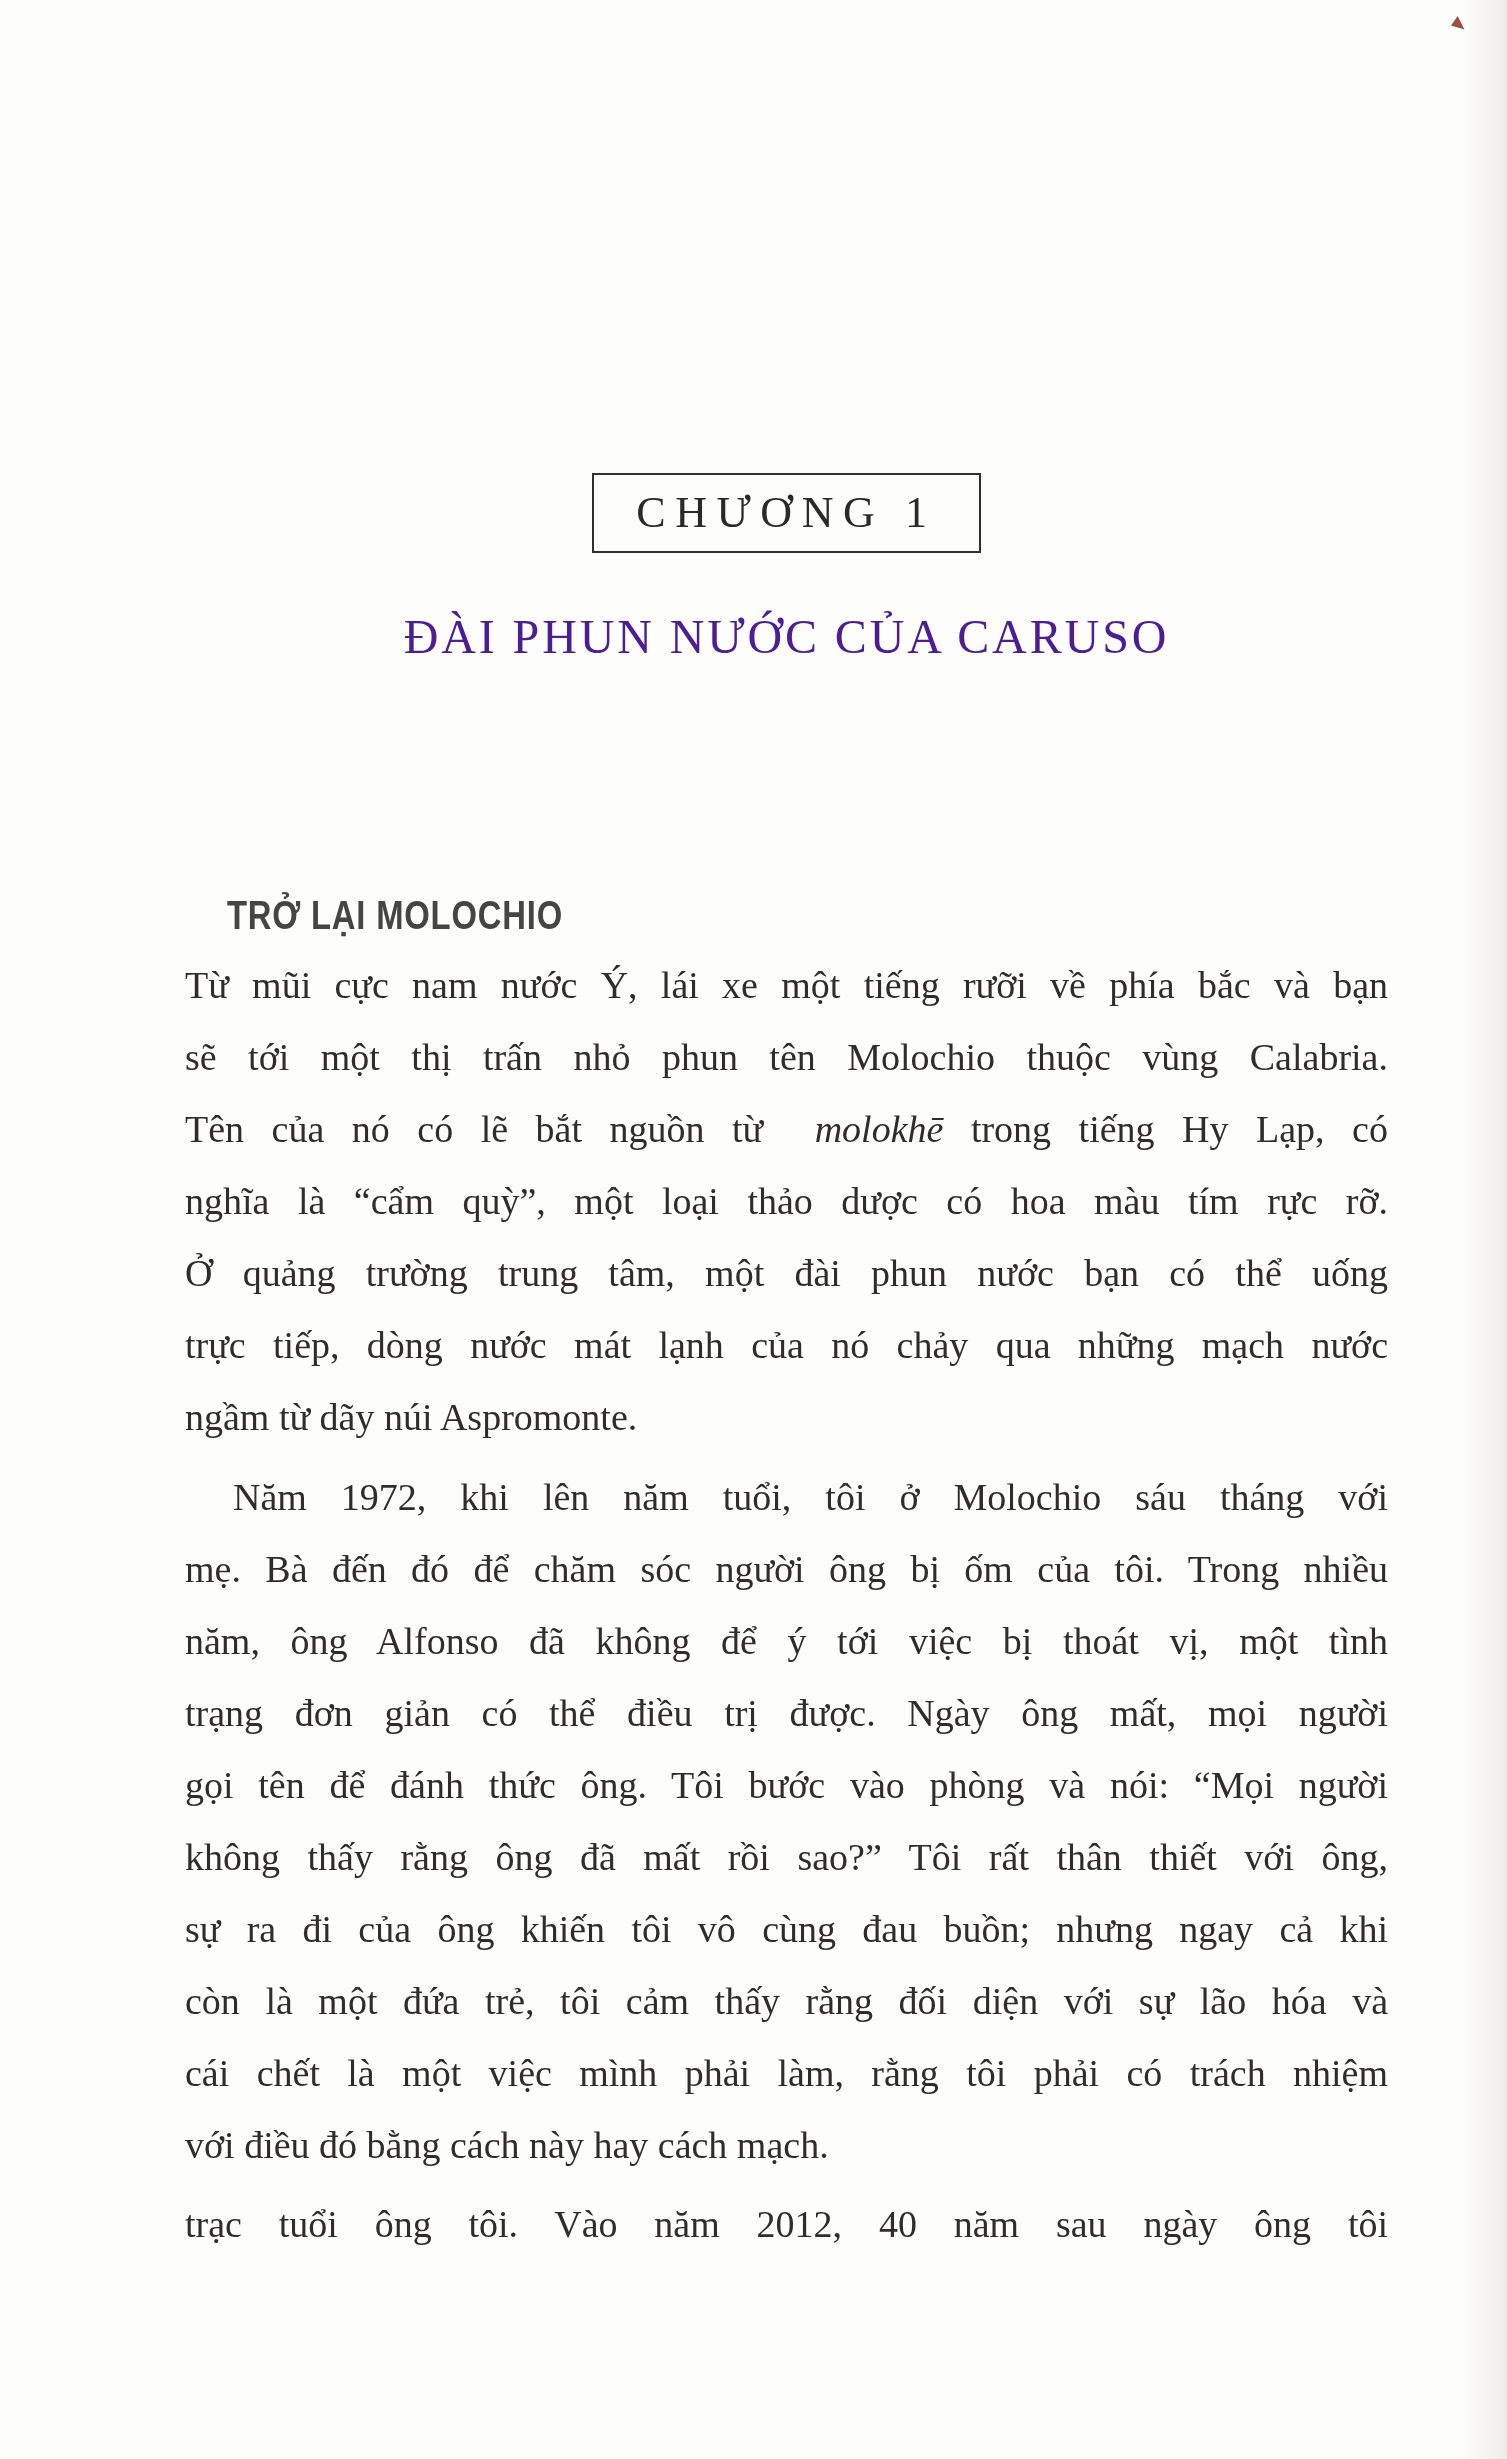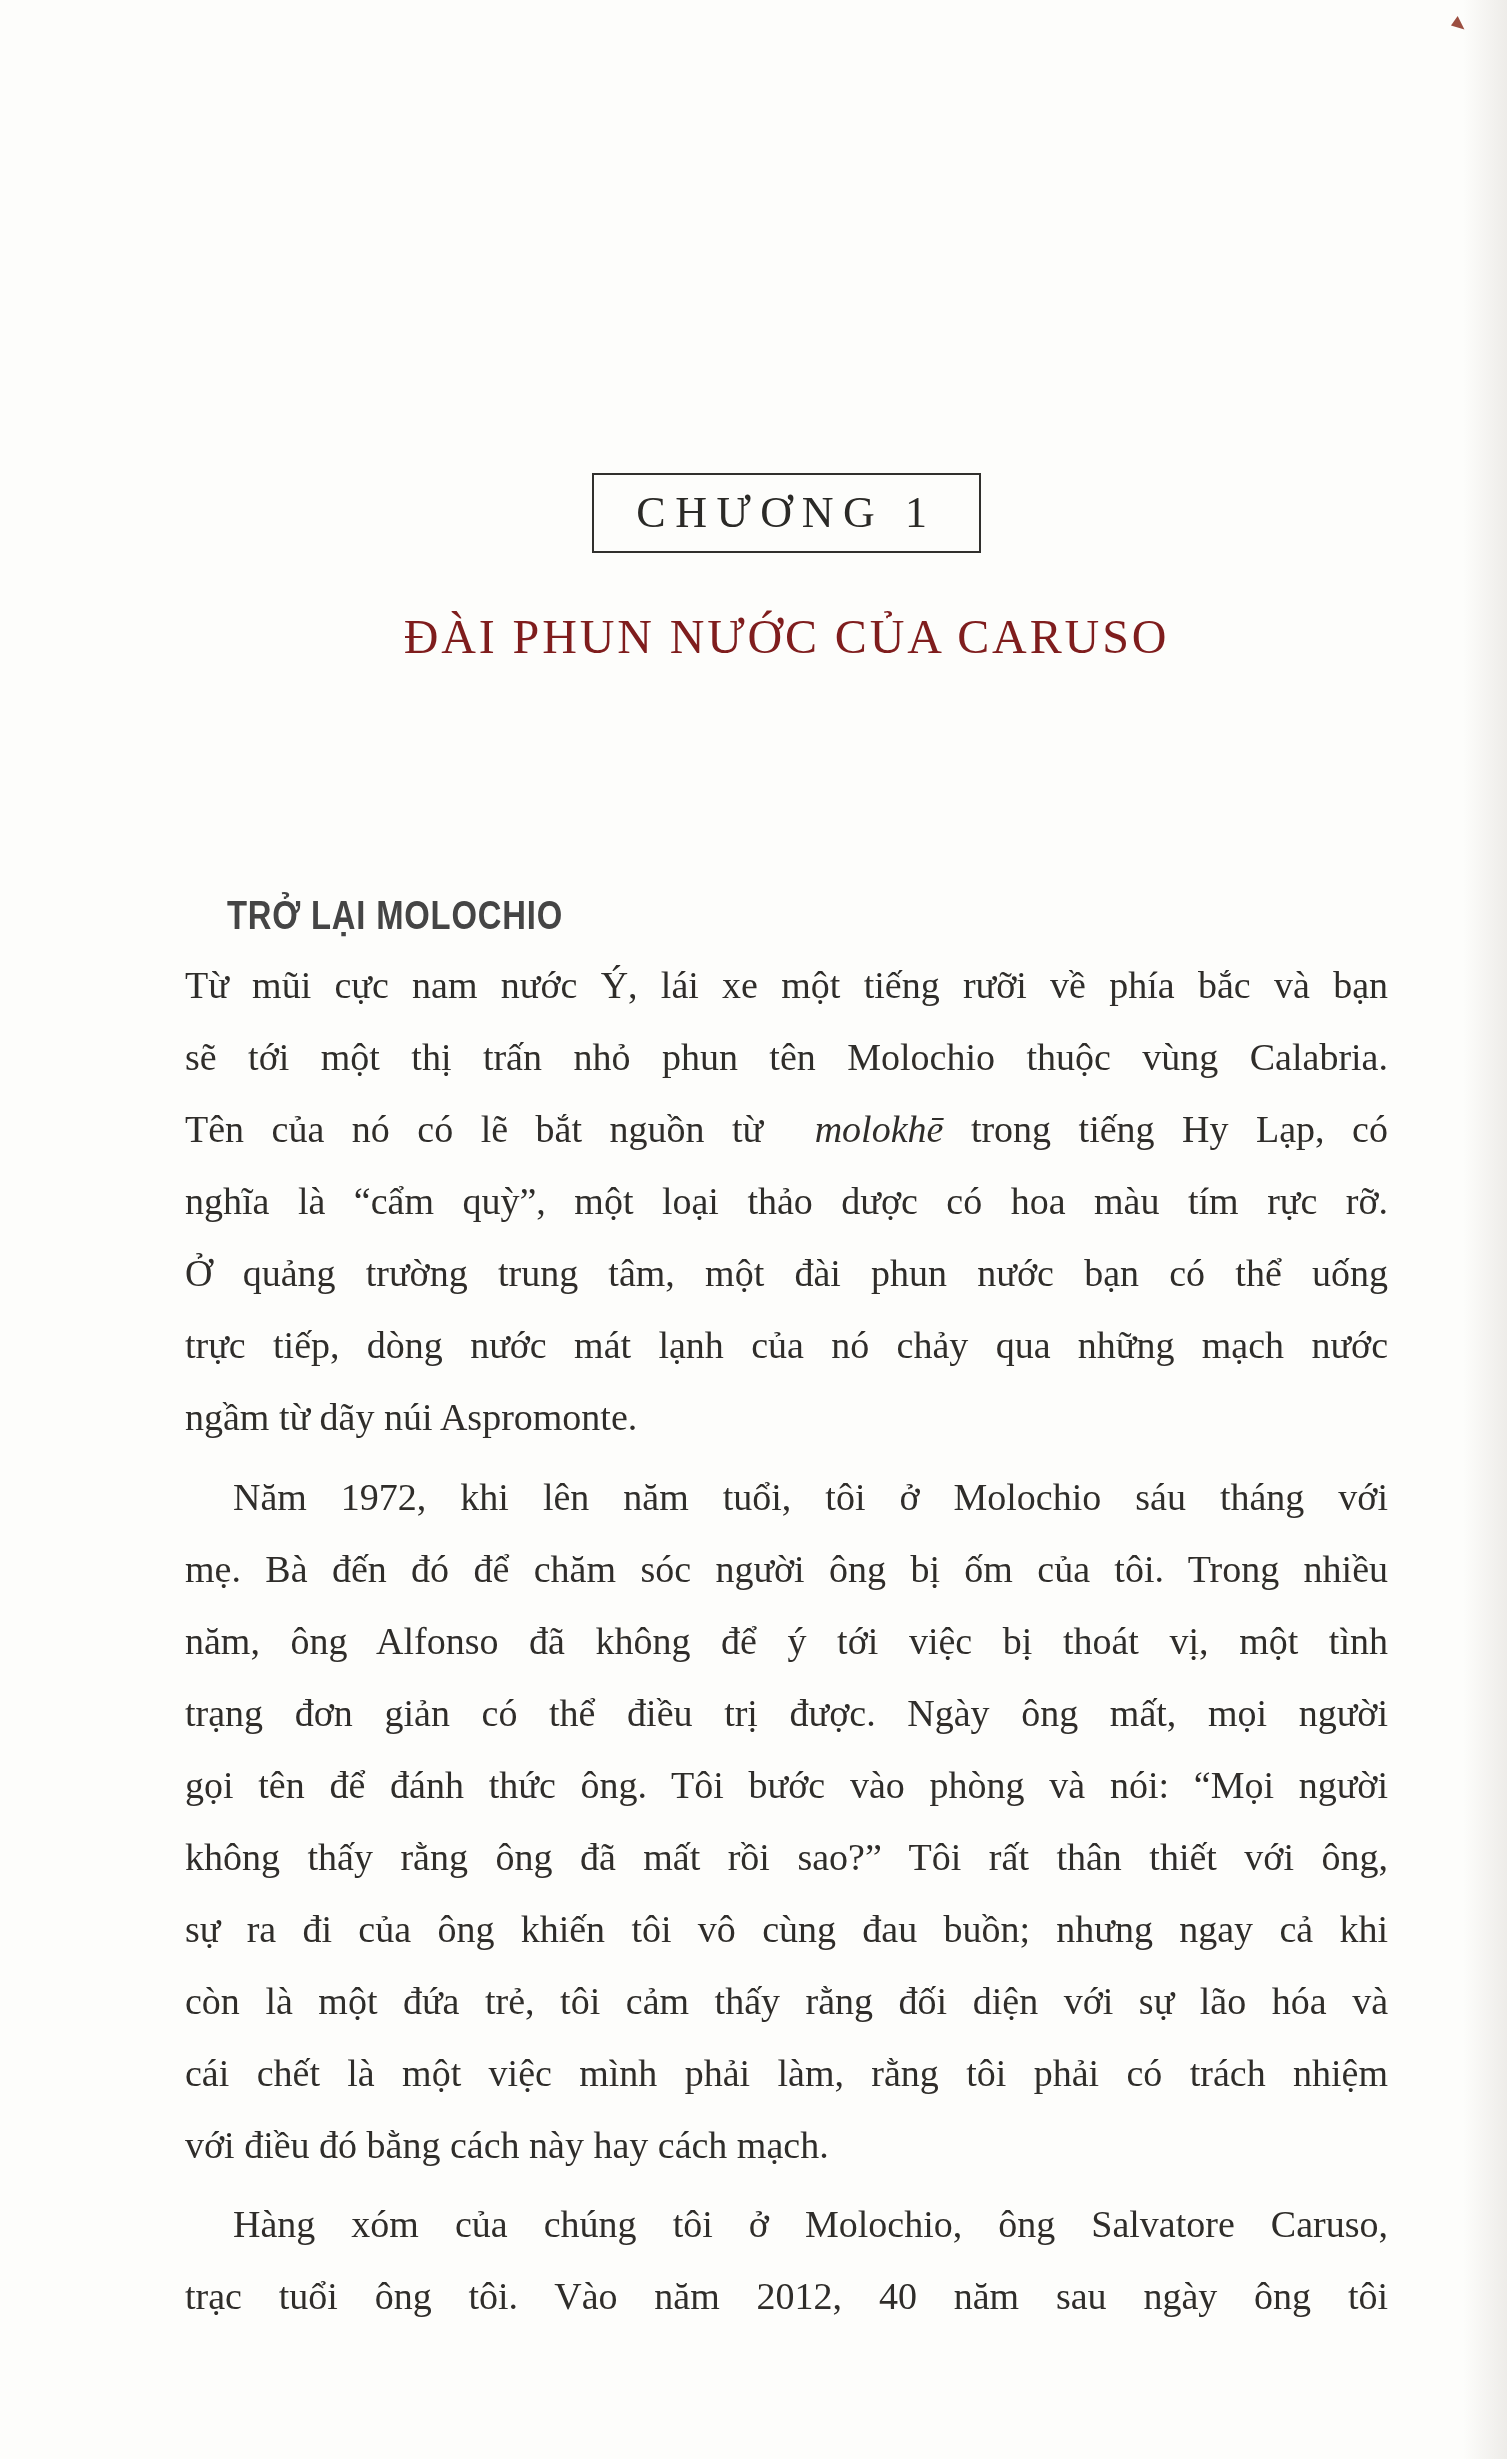--- a/index.html
+++ b/index.html
@@ -40,21 +40,21 @@
     letter-spacing: 9.6px;
     color: #2b2a27;
     background: #fdfdfb;
     font-family: Liberation Serif, serif;
   }
   
   .chapter-title-wrap { top: 609px; text-align: center; }
   .chapter-title {
     font-size: 48px;
     letter-spacing: 2.9px;
-    color: #7f1d1d;
+    color: #4c1d95;
     white-space: nowrap;
   }
   
   .section-heading-wrap { top: 892px; text-align: left; }
   .section-heading {
     display: inline-block;
     font-family: "Liberation Sans", sans-serif;
     font-weight: bold;
     font-size: 41px;
     letter-spacing: 1px;
@@ -121,19 +121,18 @@
         <div class="line"><span>năm, ông Alfonso đã không để ý tới việc bị thoát vị, một tình</span></div>
         <div class="line"><span>trạng đơn giản có thể điều trị được. Ngày ông mất, mọi người</span></div>
         <div class="line"><span>gọi tên để đánh thức ông. Tôi bước vào phòng và nói: “Mọi người</span></div>
         <div class="line"><span>không thấy rằng ông đã mất rồi sao?” Tôi rất thân thiết với ông,</span></div>
         <div class="line"><span>sự ra đi của ông khiến tôi vô cùng đau buồn; nhưng ngay cả khi</span></div>
         <div class="line"><span>còn là một đứa trẻ, tôi cảm thấy rằng đối diện với sự lão hóa và</span></div>
         <div class="line"><span>cái chết là một việc mình phải làm, rằng tôi phải có trách nhiệm</span></div>
         <div class="line flush"><span>với điều đó bằng cách này hay cách mạch.</span></div>
       </div>
       <div class="paragraph">
-        <div class="line indent"><span>Hàng xóm của chúng tôi ở Molochio, ông Salvatore Caruso,</span></div>
         <div class="line"><span>trạc tuổi ông tôi. Vào năm 2012, 40 năm sau ngày ông tôi</span></div>
       </div>
     </div>
 
 </div>
 
 
 </body></html>

